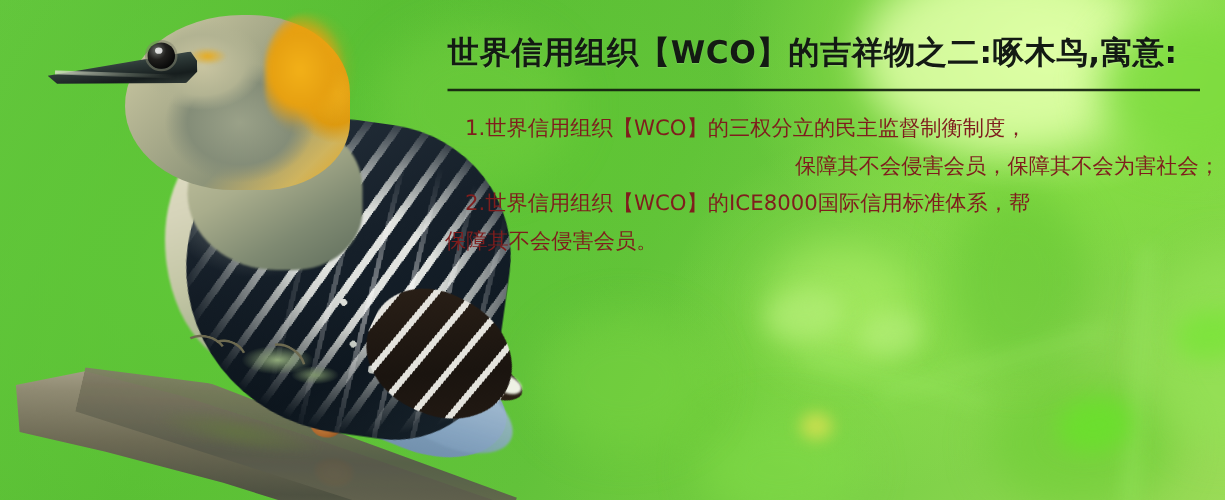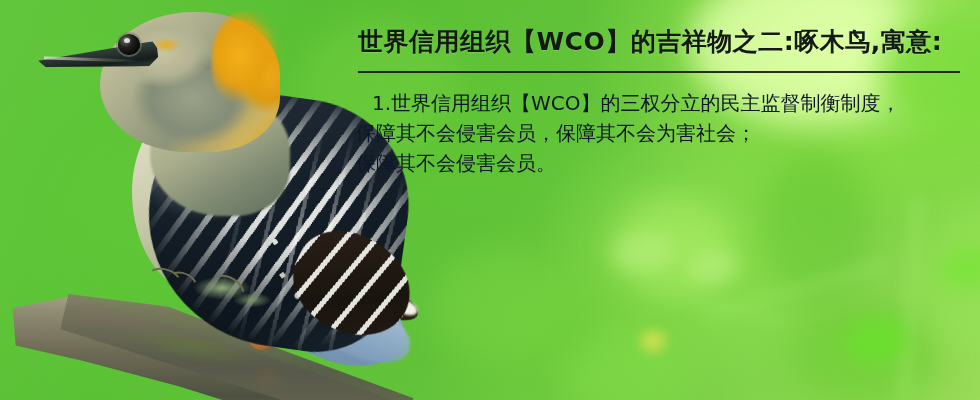--- a/index.html
+++ b/index.html
@@ -248,27 +248,27 @@
     line-height:1.2;
     text-shadow:0 1px 1px rgba(255,255,255,.18);
   }
   .title-rule{
     position:absolute;left:2px;top:71px;width:602px;height:2px;
     background:#14200f;opacity:.92;
   }
 
   .list{
     position:absolute;left:0px;top:88px;width:620px;
-    color:#0f172a;
-    font-size:20px;
+    color:#7f1d1d;
+    font-size:17px;
     line-height:30px;
   }
   .li{margin:0;padding:0;white-space:nowrap;}
   .li-1{padding-left:16px;}
-  .li-2{padding-left:0px;}
+  .li-2{padding-left:0px;text-align:right;}
   .li-3{padding-left:16px;}
   .li-4{padding-left:0px;}
 </style>
 </head>
 <body>
 
 <div class="banner">
 
   <div class="bg">
     <div class="bg-base"></div>
@@ -328,17 +328,18 @@
     <div class="eye-hl"></div>
   </div>
 
   <div class="content">
     <div class="title">世界信用组织【WCO】的吉祥物之二:啄木鸟,寓意:</div>
     <div class="title-rule"></div>
 
     <div class="list">
       <p class="li li-1">1.世界信用组织【WCO】的三权分立的民主监督制衡制度，</p>
       <p class="li li-2">保障其不会侵害会员，保障其不会为害社会；</p>
+      <p class="li li-3">2.世界信用组织【WCO】的ICE8000国际信用标准体系，帮</p>
       <p class="li li-4">保障其不会侵害会员。</p>
     </div>
   </div>
 
 </div>
 
 </body></html>

